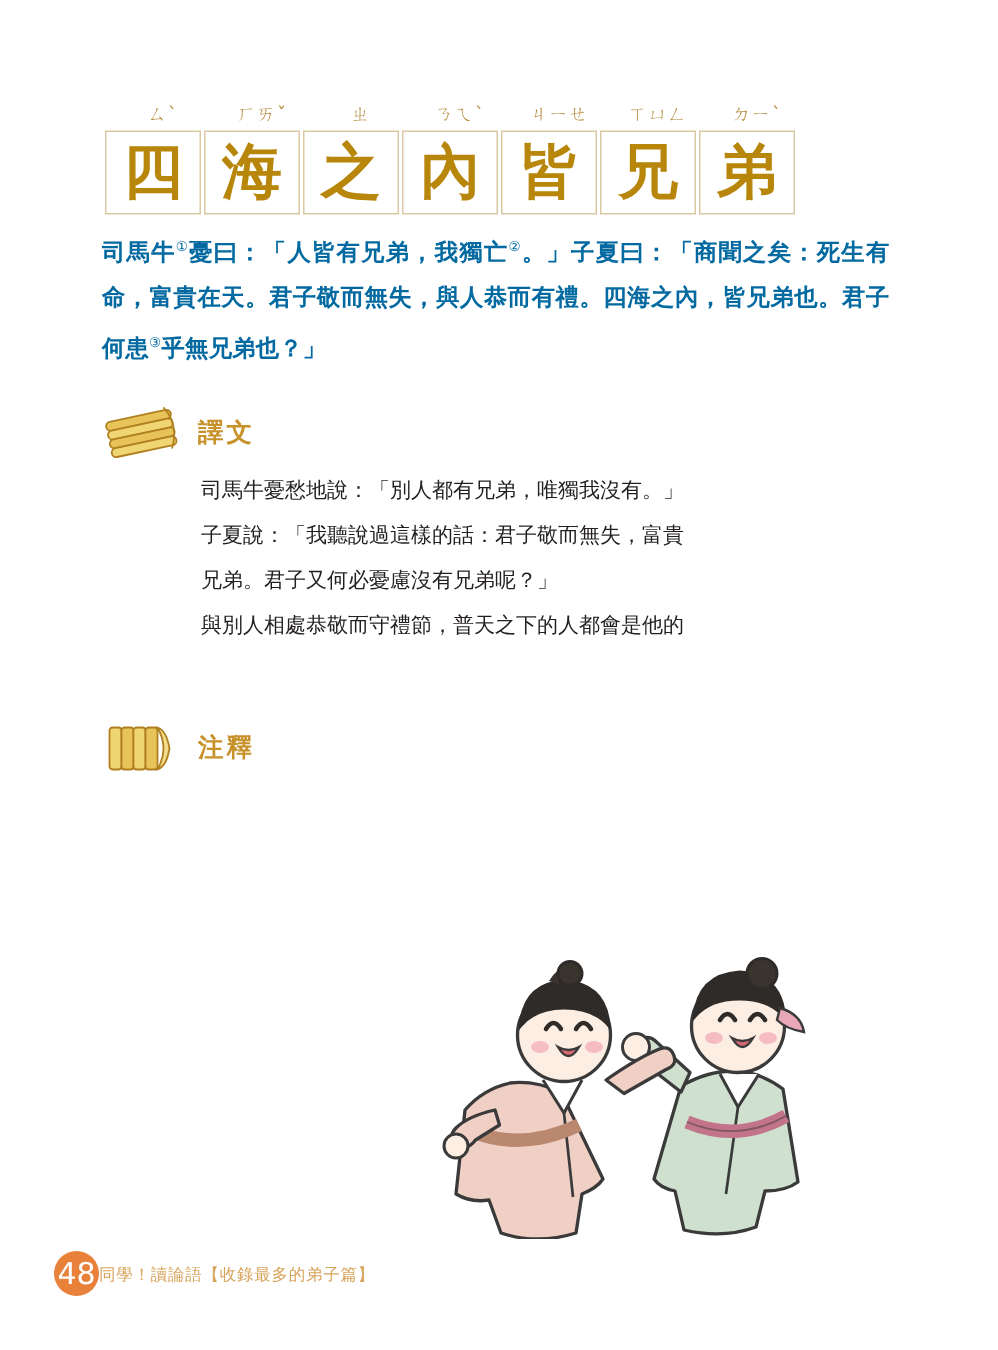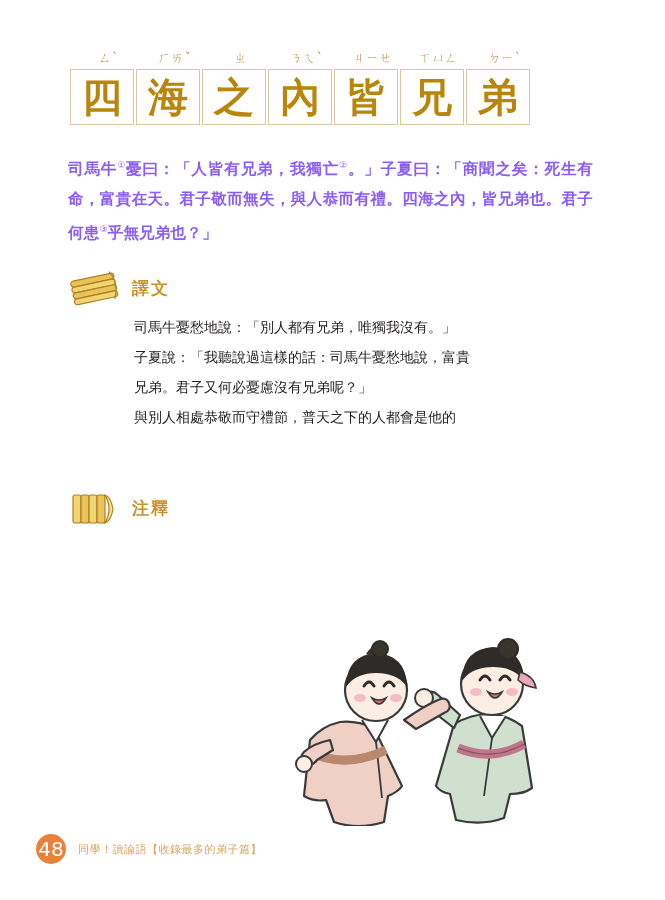--- a/index.html
+++ b/index.html
@@ -18,21 +18,21 @@
   .page {
     position: relative;
     width: 665px;
     height: 900px;
   }
 
   
   .title-block {
     position: absolute;
     left: 70px;
-    top: 50px;
+    top: 68px;
     width: 525px;
   }
   .bopomofo-row {
     display: flex;
     margin-left: 6px;
     margin-bottom: 2px;
   }
   .bopomofo-cell {
     width: 66px;
     text-align: center;
@@ -62,22 +62,22 @@
   }
 
   
   .classic-text {
     position: absolute;
     left: 68px;
     top: 150px;
     width: 525px;
     font-size: 15.5px;
     line-height: 30px;
-    color: #8b5cf6;
-    font-family: Liberation Sans, sans-serif;
+    color: #0369a1;
+    font-family: Liberation Mono, monospace;
     text-align: justify;
     font-weight: bold;
     letter-spacing: 0.2px;
   }
   .sup {
     font-size: 9px;
     vertical-align: super;
     font-weight: normal;
   }
 
@@ -144,21 +144,21 @@
     border-radius: 50%;
     background: #e8813a;
     color: #ffffff;
     font-size: 20px;
     display: flex;
     align-items: center;
     justify-content: center;
     font-family: "DejaVu Sans", "Liberation Sans", sans-serif;
   }
   .footer-text {
-    margin-left: 12px;
+    margin-left: 0;
     font-size: 11px;
     color: #d8a45c;
     letter-spacing: 0.5px;
     font-family: "DejaVu Sans", "Liberation Sans", sans-serif;
   }
 </style>
 </head>
 <body>
 
 <div class="page">
@@ -196,27 +196,27 @@
             <rect x="4" y="20" width="44" height="6" rx="3" fill="#e8c35a" stroke="#b08020" stroke-width="1.2"></rect>
             <rect x="4" y="26" width="44" height="6" rx="3" fill="#f0d573" stroke="#b08020" stroke-width="1.2"></rect>
             <path d="M44 6 q8 13 0 28" fill="none" stroke="#b08020" stroke-width="1.2"></path>
           </g>
         </svg>
       </div>
       <div class="section-label">譯文</div>
     </div>
     <div class="section-body">
       <p>司馬牛憂愁地說：「別人都有兄弟，唯獨我沒有。」</p>
-      <p>子夏說：「我聽說過這樣的話：司馬牛憂愁地說，富貴</p>
+      <p>子夏說：「我聽說過這樣的話：君子敬而無失，富貴</p>
       <p>兄弟。君子又何必憂慮沒有兄弟呢？」</p>
       <p>與別人相處恭敬而守禮節，普天之下的人都會是他的</p>
     </div>
   </div>
 
-  <div class="section" style="left:68px; top:488px;">
+  <div class="section" style="left:68px; top:478px;">
     <div class="section-head">
       <div class="scroll-icon">
         <svg viewBox="0 0 52 38" width="52" height="38">
           <g>
             <rect x="5" y="6" width="8" height="28" rx="2" fill="#f0d573" stroke="#b08020" stroke-width="1.2"></rect>
             <rect x="13" y="6" width="8" height="28" rx="2" fill="#e8c35a" stroke="#b08020" stroke-width="1.2"></rect>
             <rect x="21" y="6" width="8" height="28" rx="2" fill="#f0d573" stroke="#b08020" stroke-width="1.2"></rect>
             <rect x="29" y="6" width="8" height="28" rx="2" fill="#e8c35a" stroke="#b08020" stroke-width="1.2"></rect>
             <path d="M37 6 q10 14 0 28" fill="none" stroke="#b08020" stroke-width="1.2"></path>
             <path d="M37 6 q8 14 0 28 q6 -2 8 -14 q-2 -12 -8 -14z" fill="#f3dd8c" stroke="#b08020" stroke-width="1.2"></path>

